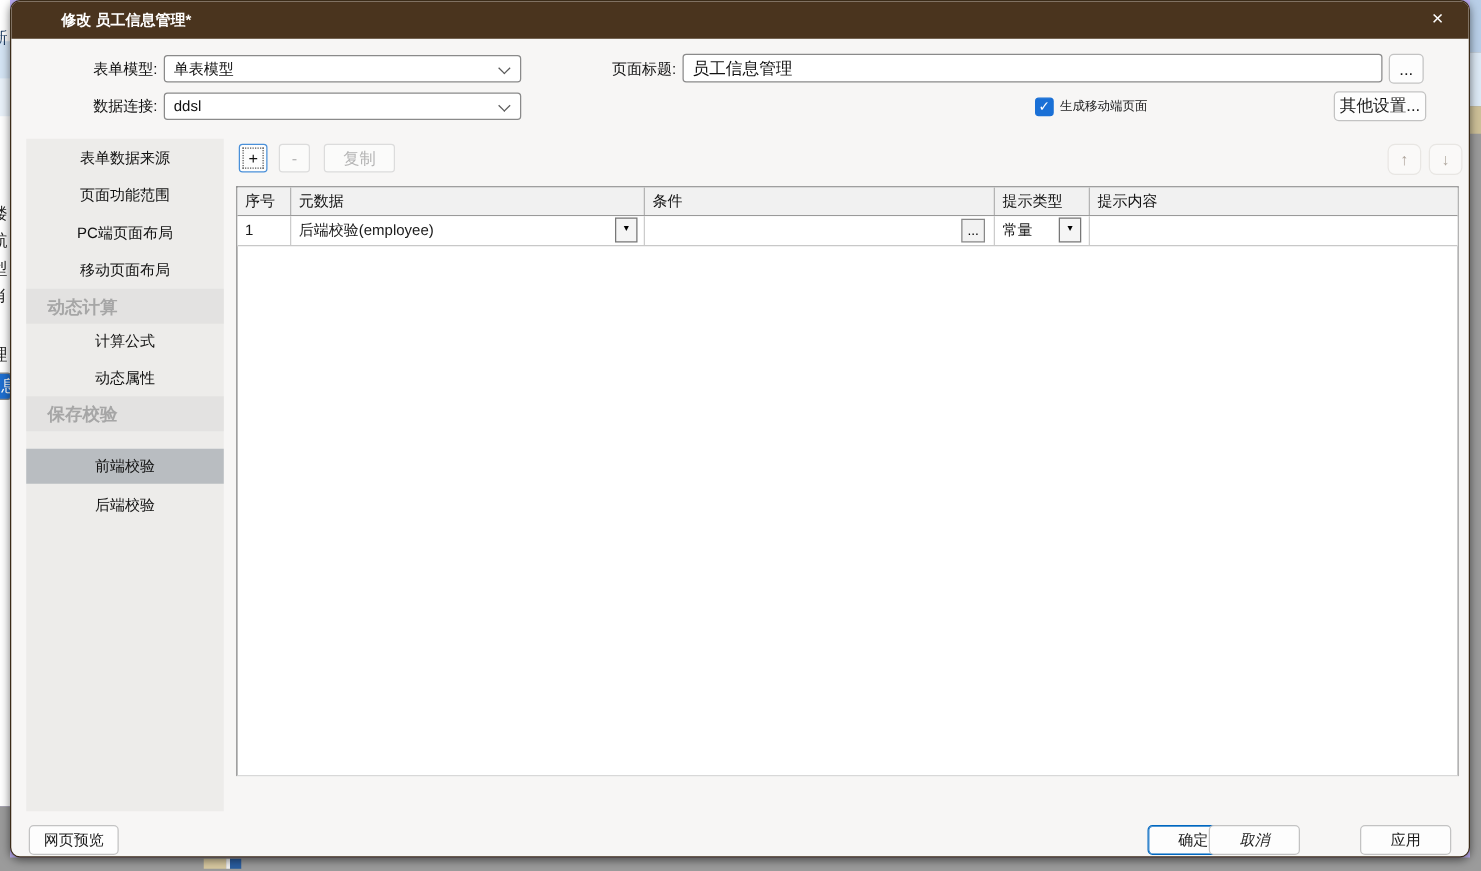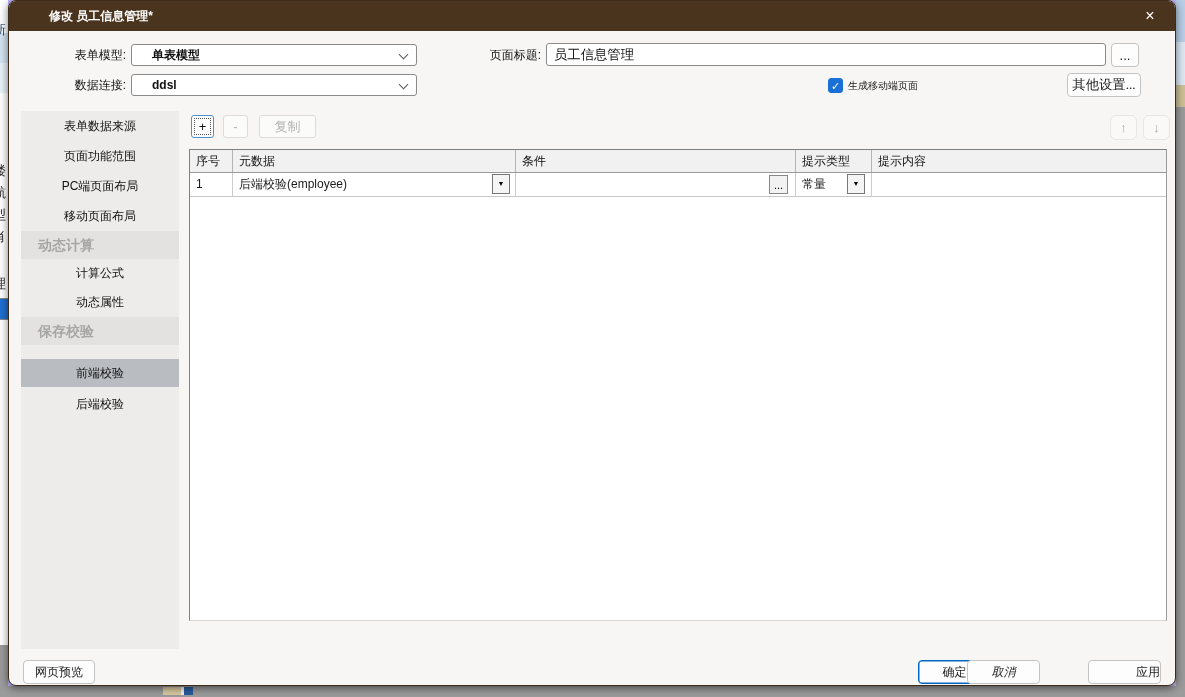--- a/index.html
+++ b/index.html
@@ -40,21 +40,21 @@
   #title-text { position:absolute; left:40px; top:0; line-height:30px; font-weight:bold; font-size:12px; }
   #close-btn {
     position:absolute; right:6px; top:0; width:38px; height:30px;
     color:#fff; font-size:16px; text-align:center; line-height:29px; cursor:pointer;
   }
 
   
   .lbl { position:absolute; height:22px; line-height:22px; text-align:right; color:#111; }
   .sel {
     position:absolute; height:22px; background:#fff; border:1px solid #8a8a8a;
-    border-radius:3px; line-height:20px; padding-left:20px; color:#111;font-weight:bold;
+    border-radius:3px; line-height:20px; padding-left:7px; color:#111;
   }
   .sel .chev {
     position:absolute; right:9px; top:6px; width:7px; height:7px;
     border-right:1.5px solid #5a5a5a; border-bottom:1.5px solid #5a5a5a;
     transform:rotate(45deg); transform-origin:center;
   }
   .txt {
     position:absolute; height:23px; background:#fff; border:1px solid #8a8a8a;
     border-radius:3px; line-height:21px; padding-left:7px; color:#111;
   }
@@ -165,21 +165,21 @@
 
     <div class="lbl" style="left:17px; top:73px; width:100px;">数据连接:</div>
     <div class="sel" style="left:122px; top:73px; width:286px;">
       <span>ddsl</span>
       <span class="chev"></span>
     </div>
     <div id="cb-mobile" class="checked">
       <span>✓</span>
     </div>
     <div id="cb-label">生成移动端页面</div>
-    <button class="btn" style="left:1058px; top:72px; width:74px; height:24px;font-family:Liberation Serif, serif;">其他设置...</button>
+    <button class="btn" style="left:1058px; top:72px; width:74px; height:24px;">其他设置...</button>
 
     <div id="sidebar">
       <div class="side-item">表单数据来源</div>
       <div class="side-item">页面功能范围</div>
       <div class="side-item">PC端页面布局</div>
       <div class="side-item">移动页面布局</div>
       <div class="side-header">动态计算</div>
       <div class="side-item" style="height:29px;line-height:29px;">计算公式</div>
       <div class="side-item" style="height:29px;line-height:29px;">动态属性</div>
       <div class="side-header">保存校验</div>
@@ -215,16 +215,16 @@
           <span>常量</span>
           <button class="dd-btn" style="right:6px;">▼</button>
         </div>
         <div class="cell c4"></div>
       </div>
     </div>
 
     <button class="btn footer-btn" style="left:14px; width:72px;">网页预览</button>
     <button id="btn-ok" class="btn footer-btn" style="left:909px; width:73px;">确定</button>
     <button class="btn footer-btn" style="left:958px; width:73px;font-style:italic;">取消</button>
-    <button class="btn footer-btn" style="left:1079px; width:73px;text-align:right;">应用</button>
+    <button class="btn footer-btn" style="left:1079px; width:73px;">应用</button>
 
   </div>
 </div>
 
 </body></html>

